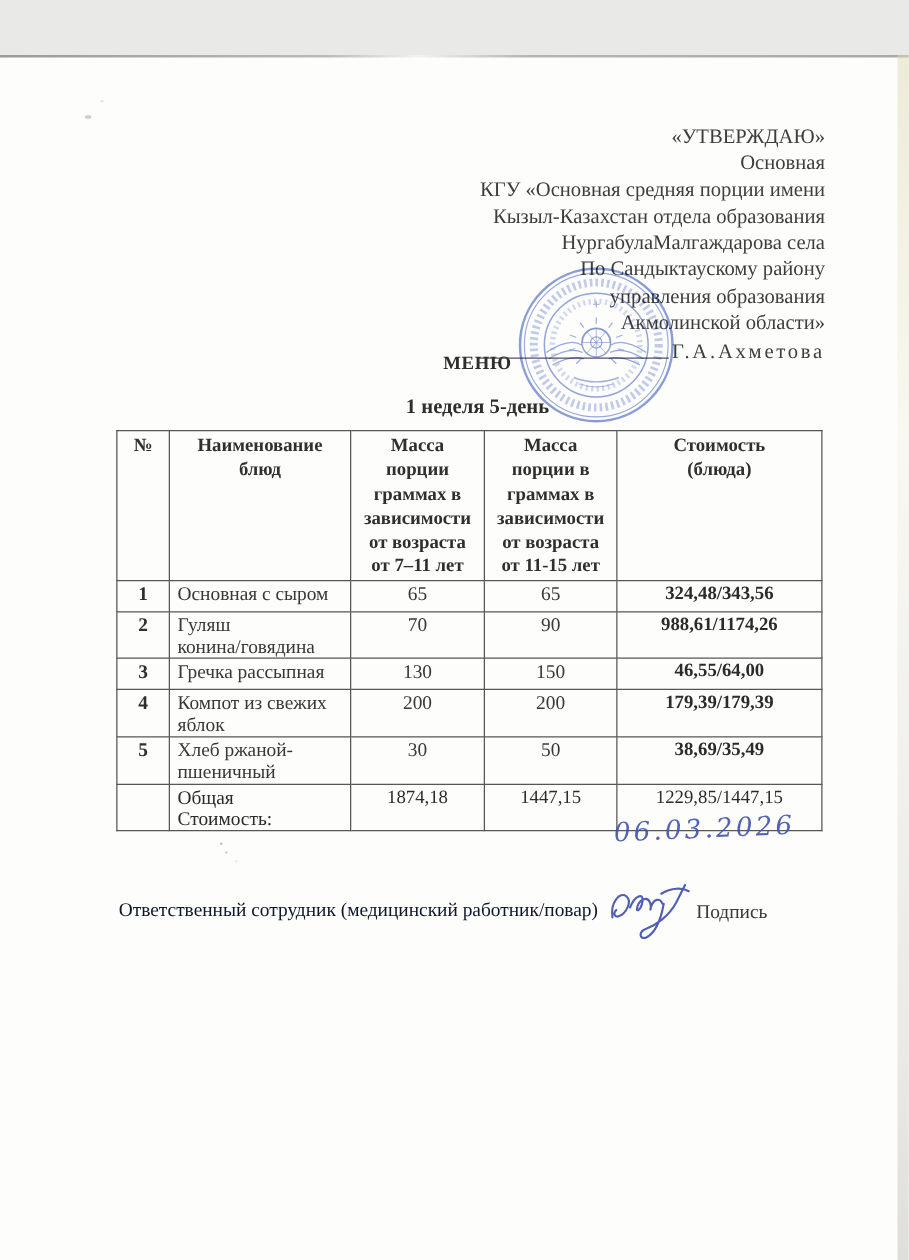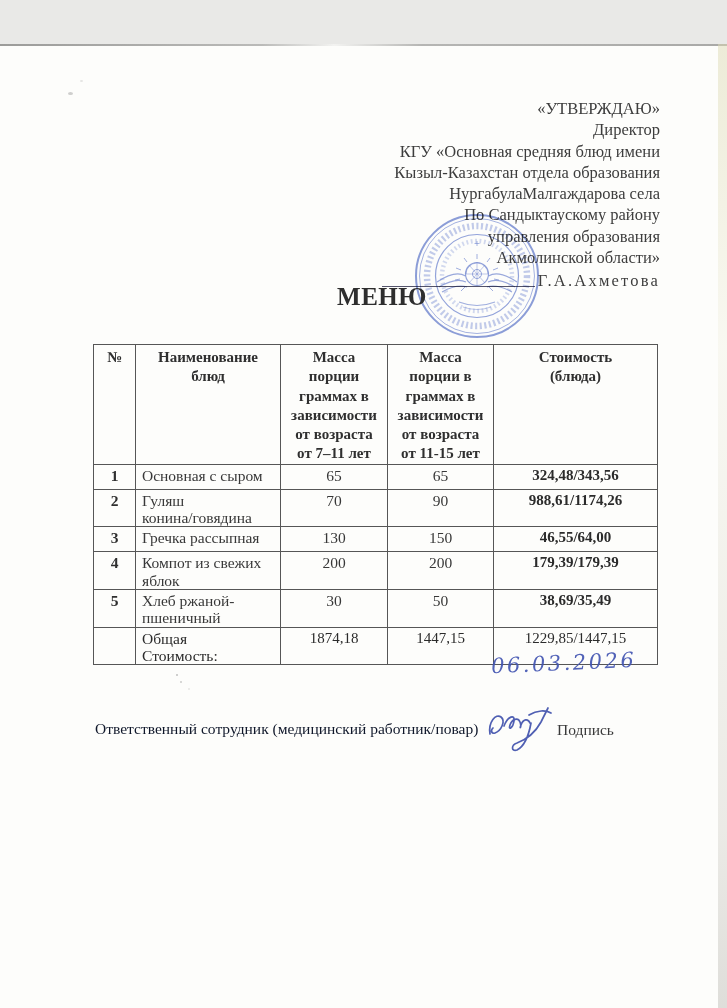--- a/index.html
+++ b/index.html
@@ -29,21 +29,21 @@
   
   .approval { position:absolute; top:54px; right:67px; text-align:right;
     font-size:16.5px; line-height:21.3px; color:#3d3d3d; white-space:nowrap;
   }
   .sig-underline { display:inline-block; width:153px; height:1.05em;
     border-bottom:1.4px solid #53536a; margin-right:3px; vertical-align:baseline;
   }
   .director-name { letter-spacing:2.2px; }
   
   .doc-title { position:absolute; top:239px; left:37px; width:690px; text-align:center;
-    font-weight:bold; font-size:25px; color:#2e2e2e; letter-spacing:.5px;
+    font-weight:bold; font-size:15px; color:#2e2e2e; letter-spacing:.5px;
   }
   .doc-subtitle { position:absolute; top:271px; left:37px; width:690px; text-align:center;
     font-weight:bold; font-size:16.5px; color:#2e2e2e;
   }
   
   table.menu { position:absolute; left:93px; top:300px; width:564px;
     border-collapse:collapse; table-layout:fixed;
   }
   .menu th, .menu td { border:1.5px solid #565656; overflow:hidden; }
   .menu th { font-size:15px; font-weight:bold; vertical-align:top; text-align:center;
@@ -74,22 +74,22 @@
 
   <div class="top-edge"></div>
   <div class="right-strip"></div>
   <div class="bottom-shade"></div>
   <div class="speck" style="left:68px; top:48px; width:5px; height:3px;"></div>
   <div class="speck" style="left:80px; top:36px; width:3px; height:2px; opacity:.5;"></div>
   <div class="dots-artifact"></div>
 
   <div class="approval">
     <div>«УТВЕРЖДАЮ»</div>
-    <div>Директор</div>
-    <div>КГУ «Основная средняя блюд имени</div>
+    <div>Основная</div>
+    <div>КГУ «Основная средняя порции имени</div>
     <div>Кызыл-Казахстан отдела образования</div>
     <div>НургабулаМалгаждарова села</div>
     <div>По Сандыктаускому району</div>
     <div>управления образования</div>
     <div>Акмолинской области»</div>
     <div>
       <span class="sig-underline"></span><span class="director-name">Г.А.Ахметова</span>
     </div>
   </div>
 
@@ -129,20 +129,21 @@
       </g>
 
       <path d="M50 92 Q68 99 86 92" stroke-width="1.1" opacity=".65"></path>
       <path d="M54 97 Q68 102 82 97" stroke-width=".9" opacity=".5"></path>
 
       <path d="M68 36 L68 31 M65.5 33.5 L70.5 33.5" stroke-width="1" opacity=".6"></path>
     </g>
   </svg>
 
   <div class="doc-title">МЕНЮ</div>
+  <div class="doc-subtitle">1 неделя 5-день</div>
 
   <table class="menu">
     <colgroup>
       <col style="width:42px">
         <col style="width:145px">
         <col style="width:107px">
       <col style="width:106px">
         <col style="width:164px">
     </colgroup>
     <thead>

